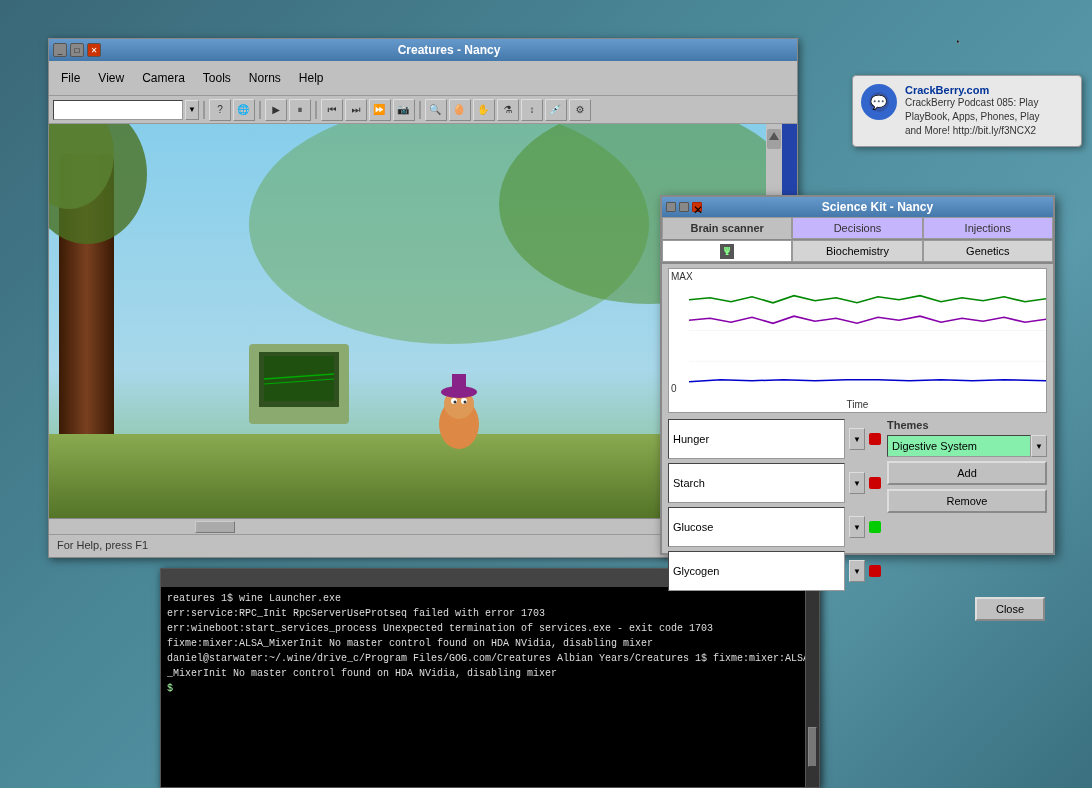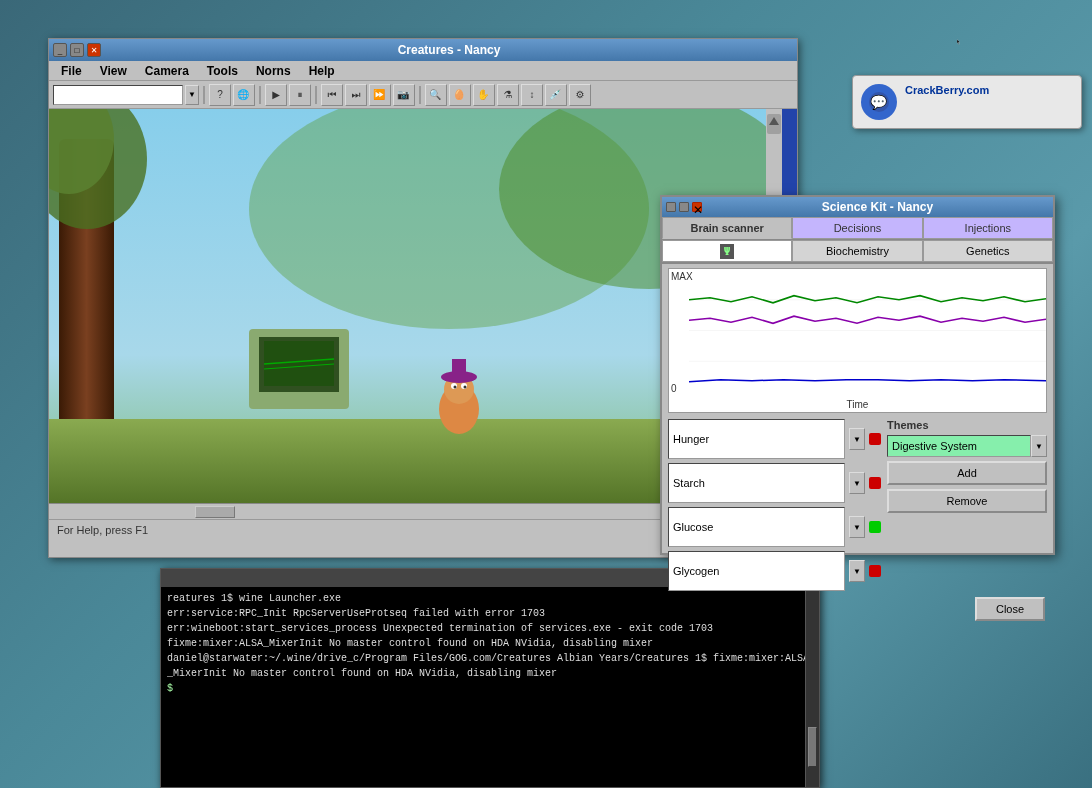--- a/index.html
+++ b/index.html
@@ -98,28 +98,27 @@
     .titlebar-title {
       color: white;
       font-size: 12px;
       font-weight: bold;
       flex: 1;
       text-align: center;
     }
 
     
     .menu-bar {
-      height: 20px;
+      height: 35px;
       background: #c0c0c0;
       display: flex;
       align-items: center;
       padding: 0 4px;
       border-bottom: 1px solid #999;
       gap: 2px;
-      font-weight: bold;
     }
     .menu-item {
       padding: 2px 8px;
       font-size: 12px;
       cursor: pointer;
       color: #000;
     }
 
     
     .toolbar {
@@ -499,20 +498,25 @@
 
 <div class="notification">
   <div class="notification-icon">
     <svg width="24" height="24" viewBox="0 0 24 24">
       <ellipse cx="12" cy="12" rx="10" ry="10" fill="#3355aa"></ellipse>
       <text x="12" y="17" text-anchor="middle" fill="white" font-size="14">💬</text>
     </svg>
   </div>
   <div>
     <div class="notification-title">CrackBerry.com</div>
+    <div class="notification-text">
+      <span>CrackBerry Podcast 085: Play</span><br>
+      <span>PlayBook, Apps, Phones, Play</span><br>
+      <span>and More! http://bit.ly/f3NCX2</span>
+    </div>
   </div>
 </div>
 
 <div class="creatures-window">
 
   <div class="window-titlebar">
     <div class="titlebar-buttons">
       <div class="titlebar-btn btn-minimize2">_</div>
       <div class="titlebar-btn btn-minimize2">□</div>
       <div class="titlebar-btn btn-close">✕</div>

